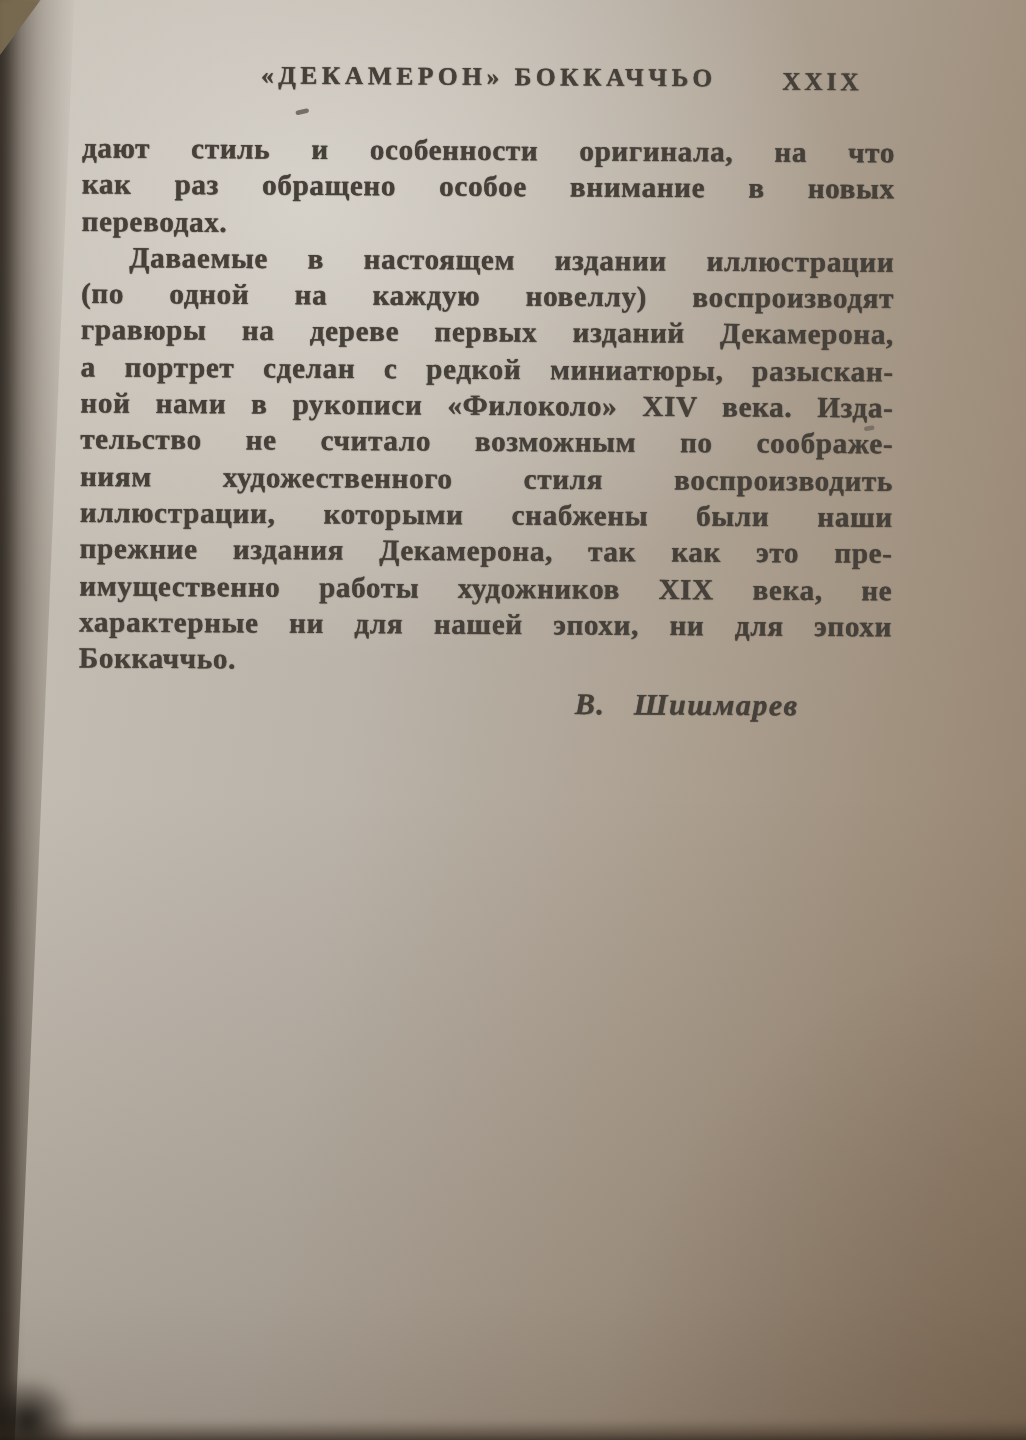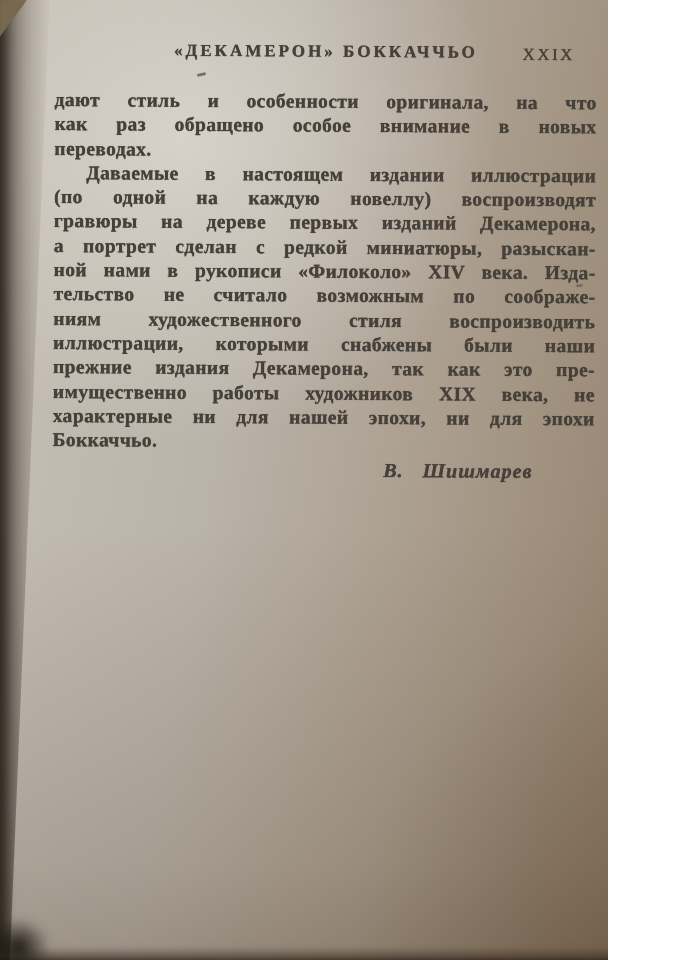--- a/index.html
+++ b/index.html
@@ -5,21 +5,21 @@
 <style>
   html, body { margin: 0; padding: 0; }
   body {
     width: 684px; height: 960px; overflow: hidden;
     font-family: "Liberation Serif", serif;
   }
 
   
   .photo {
     position: relative;
-    width: 608px; height: 960px; overflow: hidden;
+    width: 684px; height: 960px; overflow: hidden;
     background:
       radial-gradient(90% 55% at 30% 14%, rgba(216,211,203,0.95) 0%, rgba(216,211,203,0) 58%),
       linear-gradient(to bottom, rgba(0,0,0,0) 55%, rgba(80,62,45,0.18) 90%, rgba(70,52,36,0.28) 100%),
       radial-gradient(75% 60% at 104% 102%, rgba(90,70,50,0.32) 0%, rgba(90,70,50,0) 62%),
       linear-gradient(100deg, #c6c0b6 0%, var(--paper, #bab3a9) 38%, #a99c8c 68%, var(--paper_warm, #93806b) 100%);
   }
 
   
   .gutter {
     position: absolute; left: -8px; top: -10px; bottom: -10px; width: 58px;
@@ -61,21 +61,21 @@
     color: var(--ink, #46403a);
     text-shadow: 0 0 0.7px rgba(72,64,54,0.85), 0.3px 0.3px 0.5px rgba(72,64,54,0.45);
   }
   .hdr { position: relative; height: 22px; }
   .hdr-title {
     display: block; text-align: center;
     font-weight: bold; font-size: 17px; letter-spacing: 3px;
   }
   .hdr-num {
     position: absolute; right: 22px; top: 2px;
-    font-weight: normal; font-size: 17px; letter-spacing: 2.5px;
+    font-weight: bold; font-size: 17px; letter-spacing: 2.5px;
   }
   .bodytxt { margin-top: 26px; }
   .tline {
     font-weight: bold; font-size: 19.5px; line-height: 24.3px;
     letter-spacing: 0.4px;
     text-align: justify; text-align-last: justify;
   }
   .tline.last { text-align: left; text-align-last: left; }
   .tline.indent { padding-left: 32px; }
   .sig {

